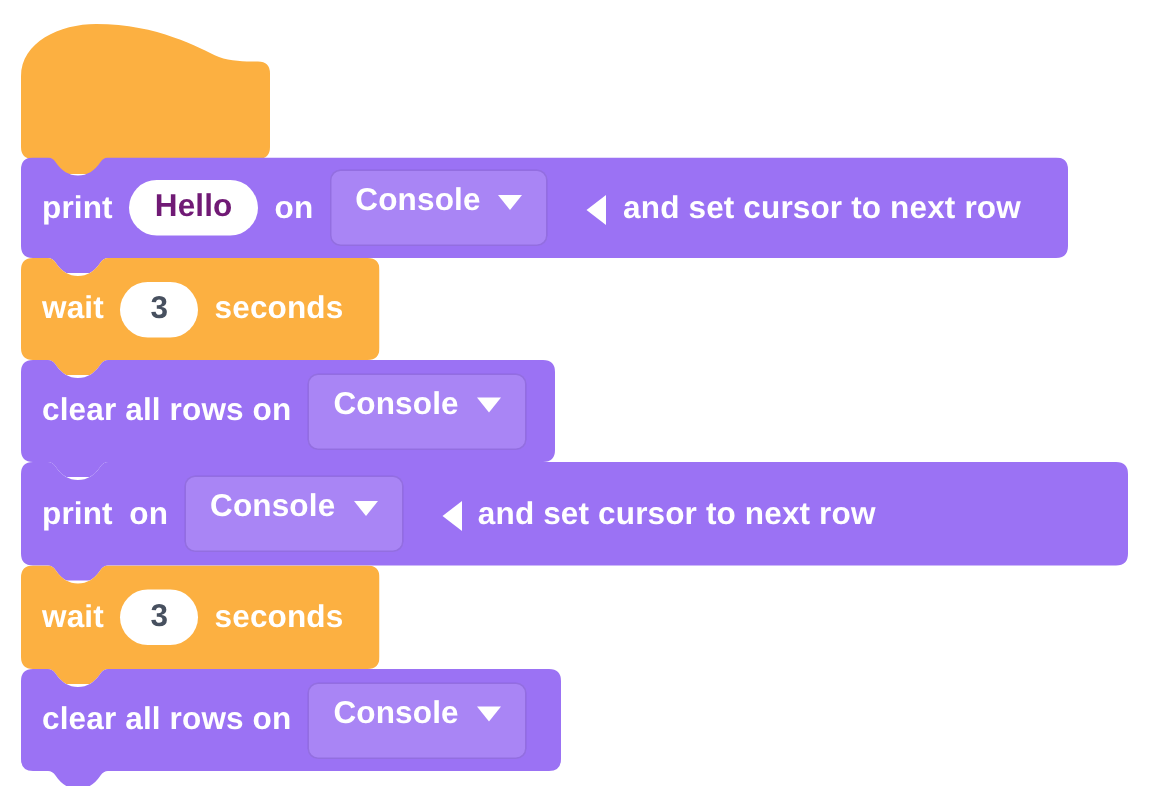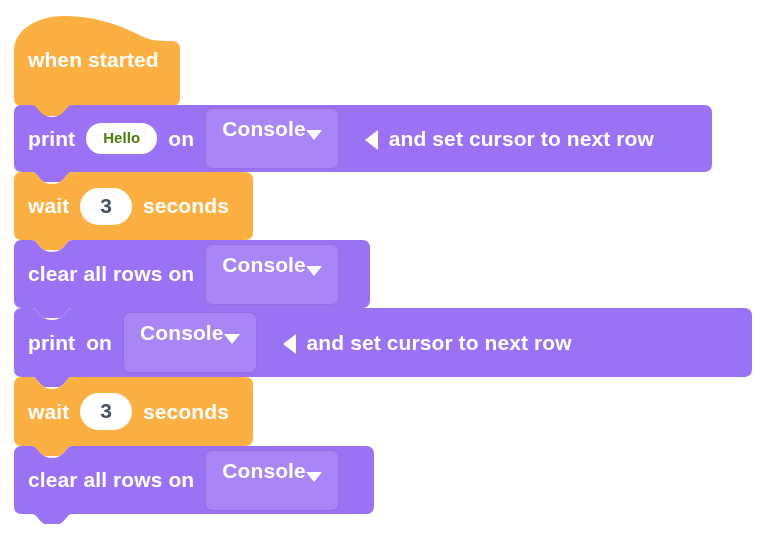--- a/index.html
+++ b/index.html
@@ -54,47 +54,48 @@
   }
 
   .label {
     line-height: 1;
     padding-bottom: 1px;
   }
 
   
   .field-text {
     background: #ffffff;
-    color: #4d7c0f;
+    color: #701a75;
     border-radius: 999px;
-    font-size: 15px;
+    font-size: 21px;
     font-weight: 700;
     padding: 7px 17px 9px 17px;
     line-height: 1;
     display: inline-block;
   }
   .field-num {
     background: #ffffff;
     color: #47505f;
     border-radius: 999px;
     font-size: 21px;
     font-weight: 700;
     padding: 7px 20px 9px 20px;
     line-height: 1;
     display: inline-block;
   }
 
   
   .dropdown {
     display: inline-flex;
-    align-items: flex-end;
+    align-items: center;
+    gap: 12px;
     background: rgba(255,255,255,0.14);
     border: 1px solid rgba(90,50,170,0.28);
     border-radius: 7px;
-    padding: 9px 16px 29px 16px;
+    padding: 9px 16px 19px 16px;
     color: #ffffff;
     font-size: 21px;
     font-weight: 700;
     line-height: 1;
   }
   .caret {
     width: 0; height: 0;
     border-left: 8px solid transparent;
     border-right: 8px solid transparent;
     border-top: 10px solid #ffffff;
@@ -133,23 +134,20 @@
                Q166,92 158,92
                L58,92
                Q55,92 53,95
                Q47,104 38,104
                Q29,104 23,95
                Q21,92 18,92
                L8,92
                Q0,92 0,84
                Z" fill="#fcb041"></path>
     </svg>
-    <div class="row">
-      <span class="label">when started</span>
-    </div>
   </div>
 
   <div class="block" style="left:14px; top:105px; width:698px; height:67px;">
     <svg class="shape" width="698" height="77" viewBox="0 0 698 77">
       <path d="M0,8
                Q0,0 8,0
                L18,0
                Q21,0 23,3
                Q29,12 38,12
                Q47,12 53,3

